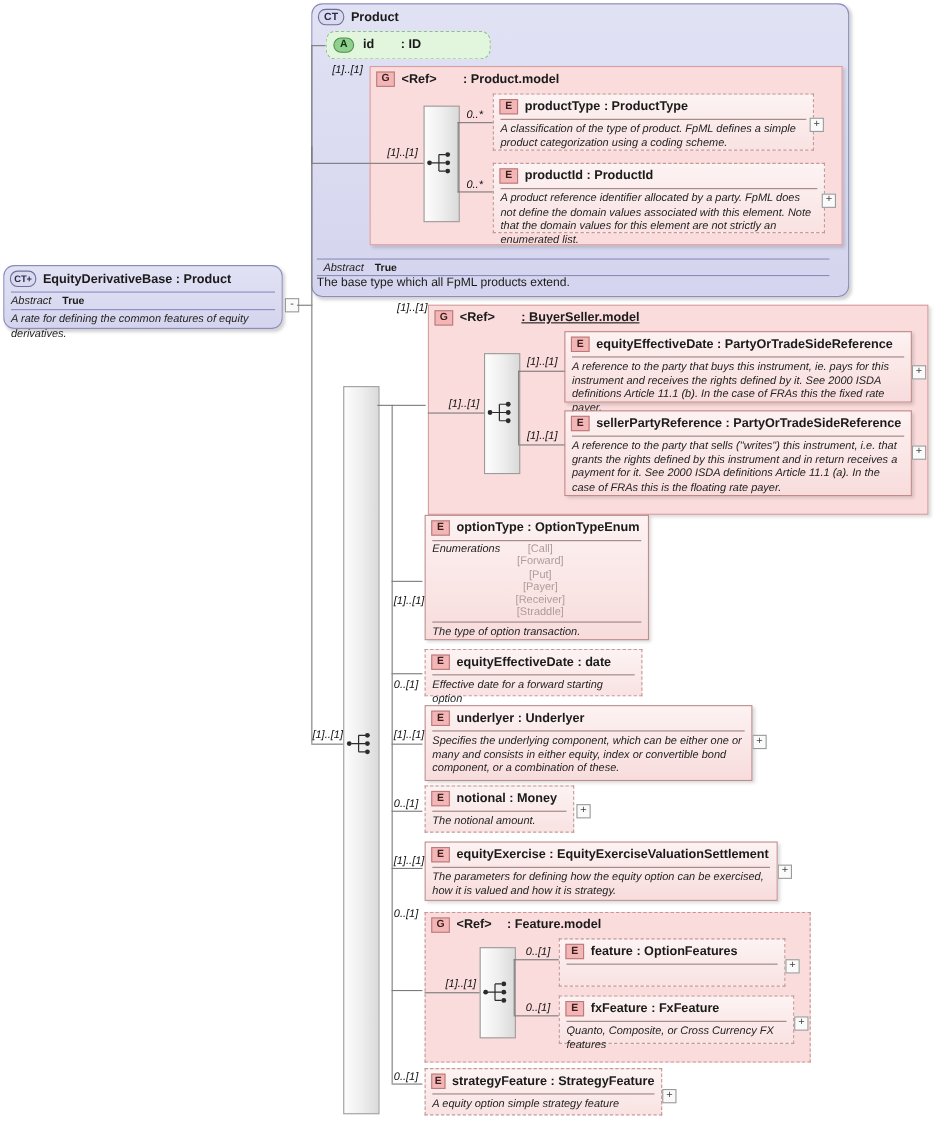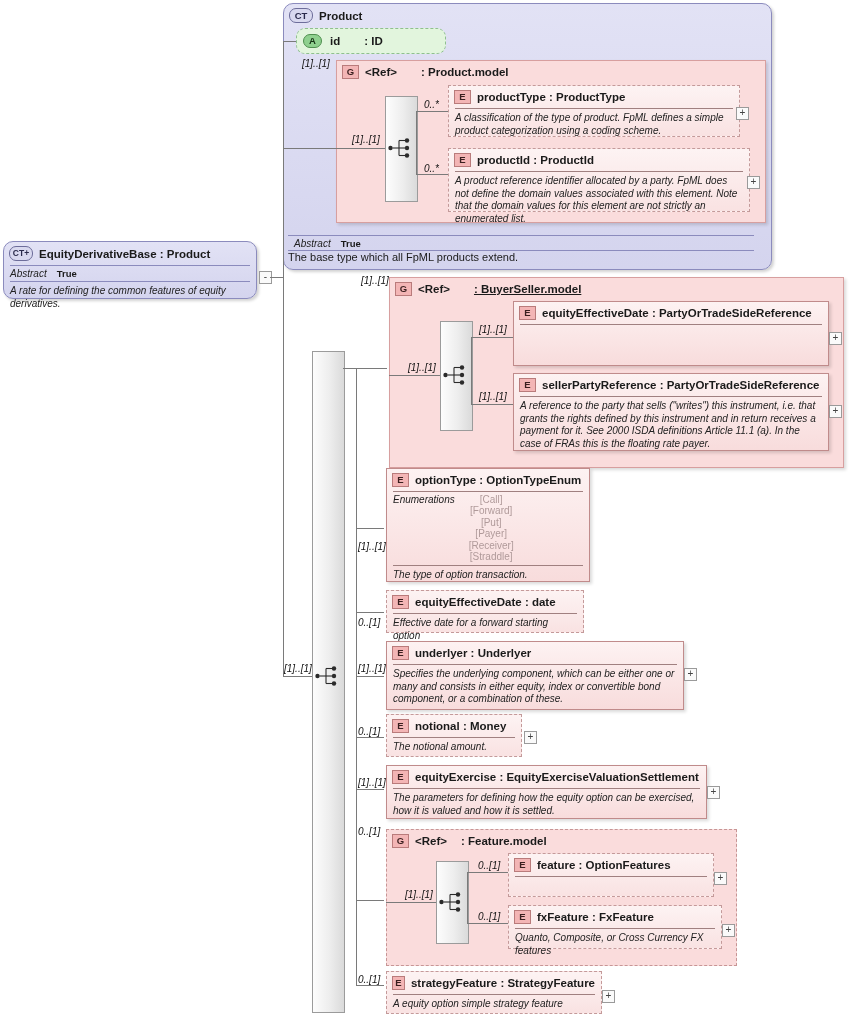--- a/index.html
+++ b/index.html
@@ -209,20 +209,21 @@
   <div class="card" style="left:408px;top:362px;">[1]..[1]</div>
   <div class="card" style="left:479px;top:324px;">[1]..[1]</div>
   <div class="card" style="left:479px;top:391px;">[1]..[1]</div>
 
   <div class="node el-box" style="left:513px;top:301px;width:316px;height:65px;">
     <div class="ttl">
       <span class="chip e">E</span>
       <span>equityEffectiveDate : PartyOrTradeSideReference</span>
     </div>
     <div class="sep"></div>
+    <div class="doc">A reference to the party that buys this instrument, ie. pays for this instrument and receives the rights defined by it. See 2000 ISDA definitions Article 11.1 (b). In the case of FRAs this the fixed rate payer.</div>
   </div>
   <div class="plus" style="left:829px;top:332px;">+</div>
 
   <div class="node el-box" style="left:513px;top:373px;width:316px;height:78px;">
     <div class="ttl">
       <span class="chip e">E</span>
       <span>sellerPartyReference : PartyOrTradeSideReference</span>
     </div>
     <div class="sep"></div>
     <div class="doc">A reference to the party that sells ("writes") this instrument, i.e. that grants the rights defined by this instrument and in return receives a payment for it. See 2000 ISDA definitions Article 11.1 (a). In the case of FRAs this is the floating rate payer.</div>
@@ -278,21 +279,21 @@
     <div class="doc">The notional amount.</div>
   </div>
   <div class="plus" style="left:524px;top:731px;">+</div>
 
   <div class="node el-box" style="left:386px;top:765px;width:321px;height:54px;">
     <div class="ttl">
       <span class="chip e">E</span>
       <span>equityExercise : EquityExerciseValuationSettlement</span>
     </div>
     <div class="sep"></div>
-    <div class="doc">The parameters for defining how the equity option can be exercised, how it is valued and how it is settled.</div>
+    <div class="doc">The parameters for defining how the equity option can be exercised, how it is valued and how it is strategy.</div>
   </div>
   <div class="plus" style="left:707px;top:786px;">+</div>
 
   <div class="node grp-box dashed" style="left:386px;top:829px;width:351px;height:137px;">
     <div class="ttl">
       <span class="chip g">G</span>
       <span>&lt;Ref&gt;</span>
       <span style="margin-left:8px;">: Feature.model</span>
     </div>
   </div>

